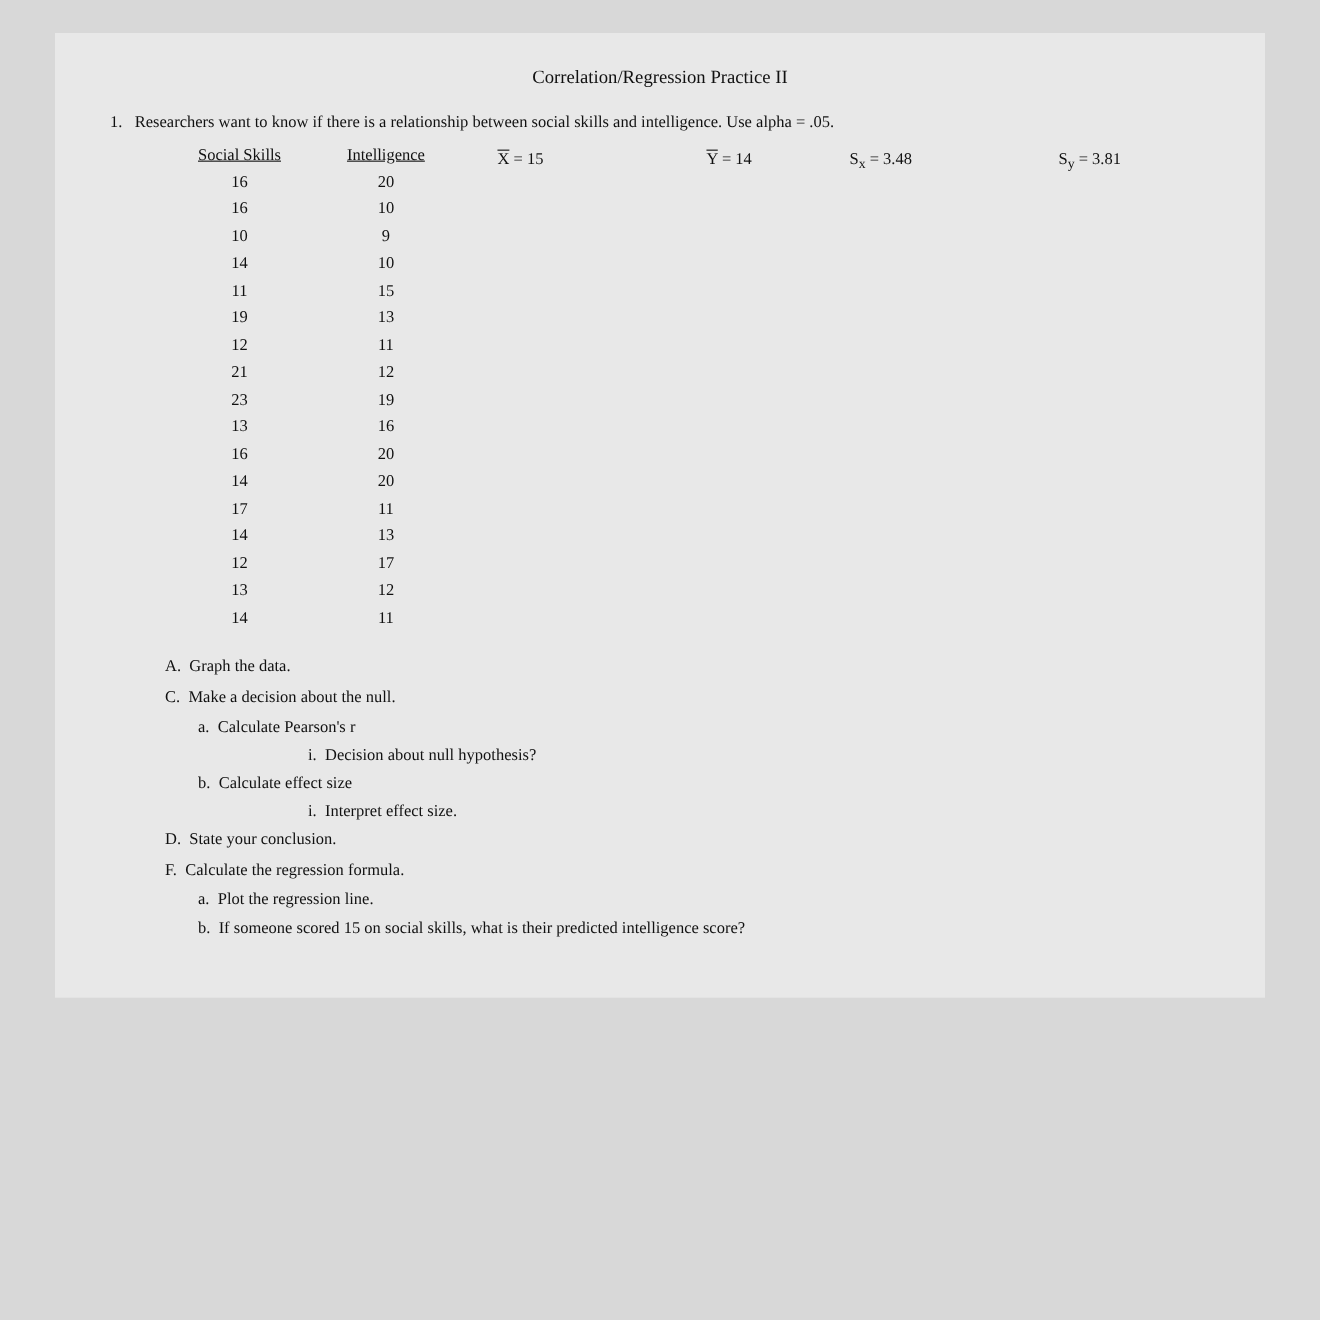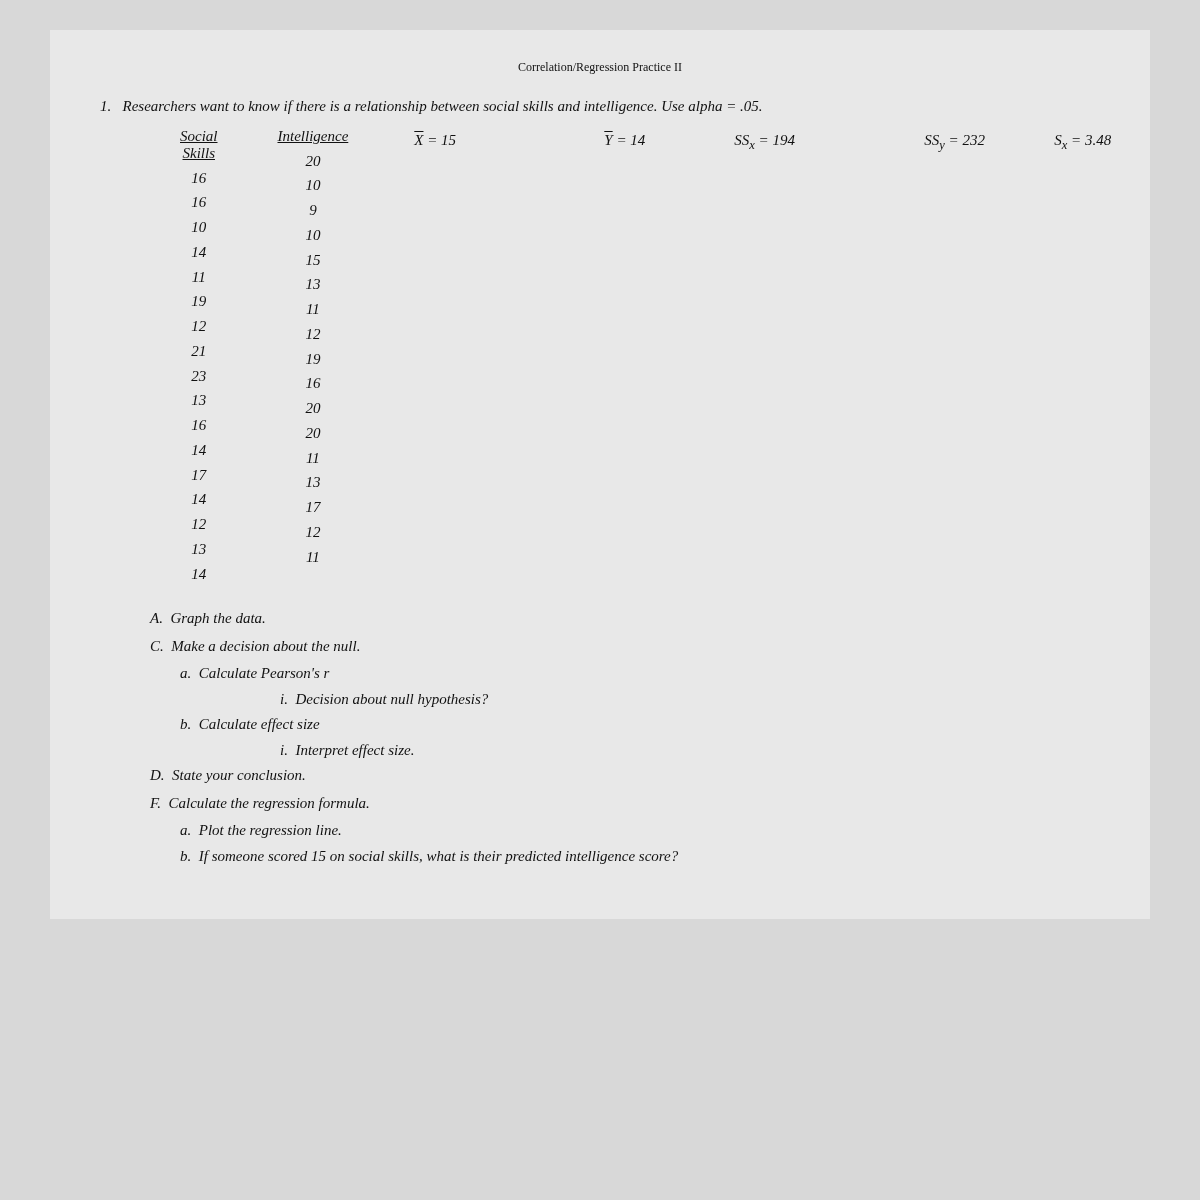--- a/index.html
+++ b/index.html
@@ -16,27 +16,26 @@
       padding: 30px 40px;
     }
     .page {
       background: #e8e8e8;
       width: 100%;
       max-width: 1100px;
       padding: 30px 50px 40px 50px;
     }
     .title {
       text-align: center;
-      font-size: 12px;
+      font-size: 17px;
       font-weight: normal;
       margin-bottom: 20px;
     }
     .question-block {
       margin-bottom: 10px;
-      font-style: italic;
     }
     .question-intro {
       margin-bottom: 10px;
       line-height: 1.5;
     }
     .data-section {
       display: flex;
       gap: 36px;
       margin-left: 80px;
       margin-bottom: 20px;
@@ -157,24 +156,20 @@
       <div class="stats-section">
         <div class="stats-row">
           <div class="stat-item">
             <span class="overline">X</span> = 15
           </div>
           <div class="stat-item">
             <span class="overline">Y</span> = 14
           </div>
         </div>
         <div class="stats-row">
-          <div class="stat-item">SS<sub>x</sub> = 194</div>
-          <div class="stat-item">SS<sub>y</sub> = 232</div>
-        </div>
-        <div class="stats-row">
           <div class="stat-item">S<sub>x</sub> = 3.48</div>
           <div class="stat-item">S<sub>y</sub> = 3.81</div>
         </div>
       </div>
     </div>
 
     <div class="tasks">
       <div class="task-main">A.&nbsp;&nbsp;<span>Graph the data.</span></div>
       <div class="task-main">C.&nbsp;&nbsp;<span>Make a decision about the null.</span></div>
       <div class="task-sub">a.&nbsp;&nbsp;<span>Calculate Pearson's r</span></div>

